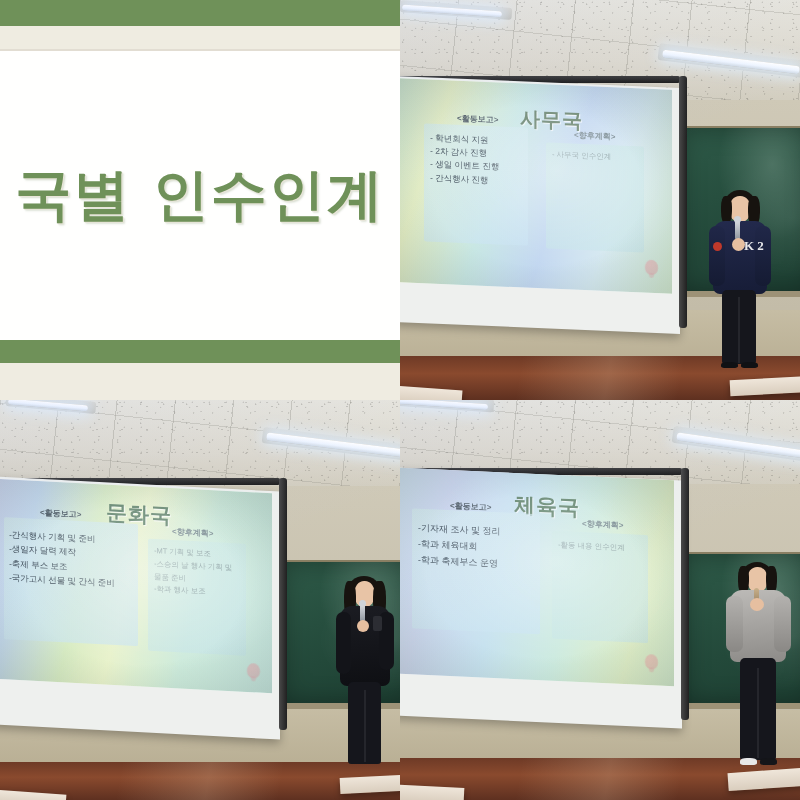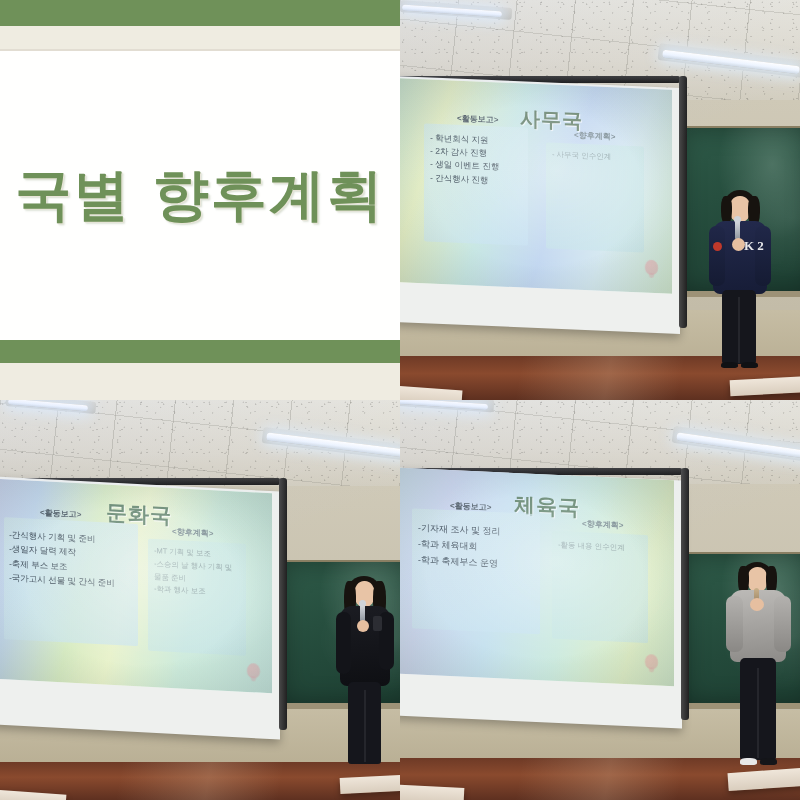--- a/index.html
+++ b/index.html
@@ -117,21 +117,21 @@
 <body>
 
 <div id="collage">
 
   <div class="cell title-slide">
     <div class="ts-band top"></div>
     <div class="ts-cream upper">
       <div class="ts-hair" style="bottom:0;"></div>
     </div>
     <div class="ts-body">
-      <div class="ts-title">국별 향후계획</div>
+      <div class="ts-title">국별 인수인계</div>
     </div>
     <div class="ts-band bottom"></div>
     <div class="ts-cream lower"></div>
   </div>
 
   <div class="cell">
     <div class="room">
       <div class="ceiling" style="height:112px;">
         <div class="tile-grid"></div>
         <div class="speck"></div>

